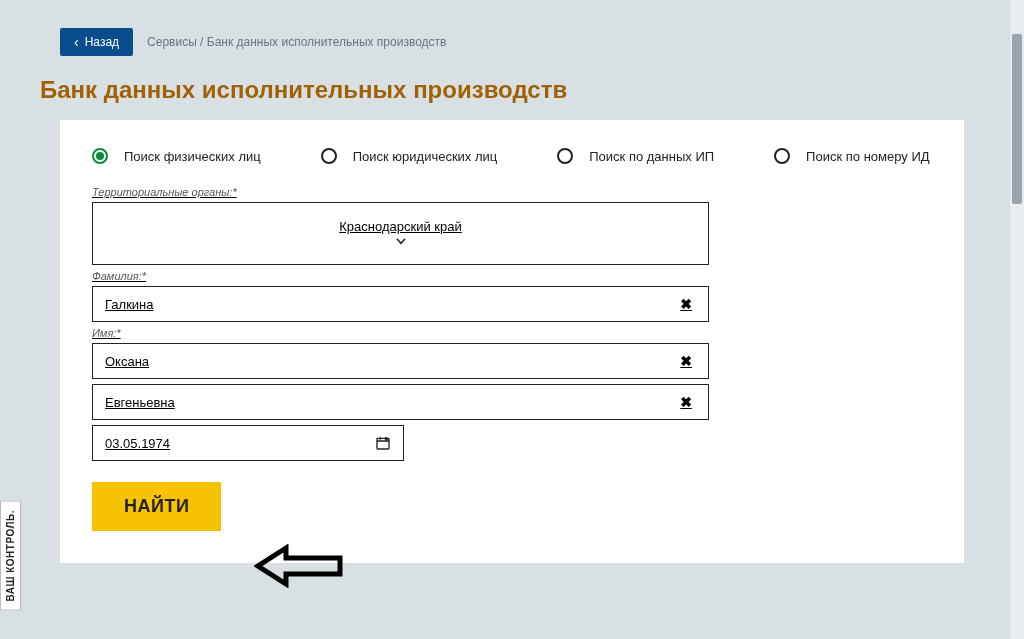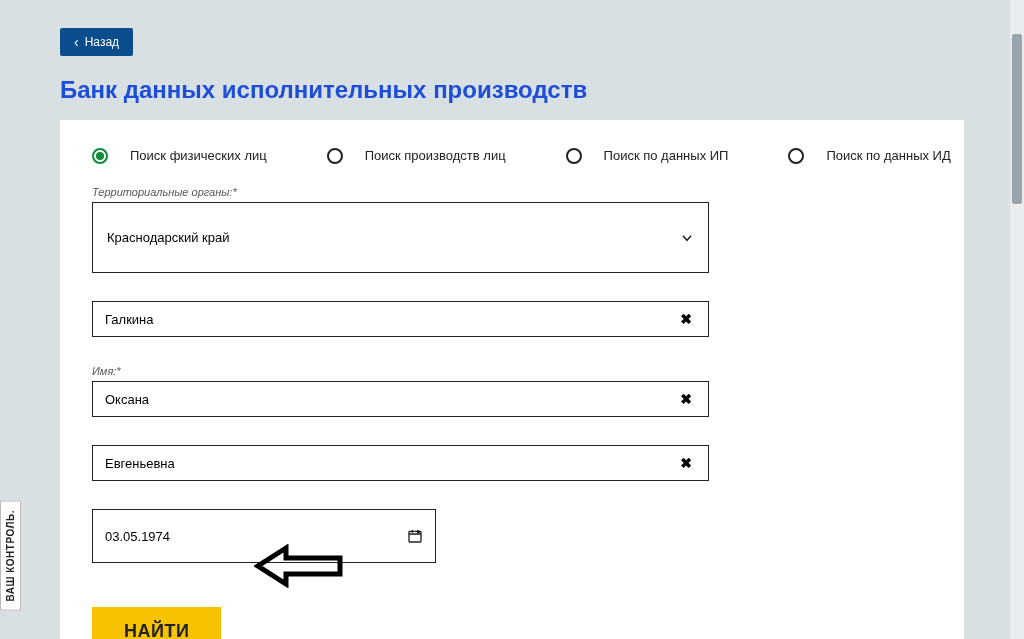--- a/index.html
+++ b/index.html
@@ -3,97 +3,99 @@
 <meta charset="utf-8">
 <style>
 * { box-sizing: border-box; margin: 0; padding: 0; font-family: Arial, sans-serif; }
 body { background: #d9e0e3; width: 1024px; height: 639px; position: relative; overflow: hidden; }
 
 .top-bar { padding: 28px 60px 0; display: flex; align-items: center; gap: 14px; }
 .back-btn { background: #0a4d8c; color: #fff; border: none; padding: 7px 14px; font-size: 12px; cursor: pointer; border-radius: 2px; display: flex; align-items: center; gap: 6px; }
 .back-btn .chev { font-size: 14px; line-height: 1; }
 .breadcrumb { font-size: 12px; color: #6a7580; }
 
-.page-title { font-size: 24px; font-weight: bold; color: #1d4ed8; padding: 20px 60px 16px; }
+.page-title { font-size: 24px; font-weight: bold; color: #a16207; padding: 20px 40px 16px; }
 
 .card { background: #fff; margin: 0 60px; padding: 28px 32px 32px; }
 
 .radio-row { display: flex; gap: 60px; margin-bottom: 22px; flex-wrap: nowrap; }
-.radio-item { display: flex; align-items: flex-start; gap: 22px; cursor: pointer; font-size: 13px; color: #222; white-space: nowrap; }
+.radio-item { display: flex; align-items: center; gap: 16px; cursor: pointer; font-size: 13px; color: #222; white-space: nowrap; }
 .radio { width: 16px; height: 16px; border: 2px solid #0a8a3a; border-radius: 50%; display: flex; align-items: center; justify-content: center; flex-shrink: 0; }
 .radio.checked::after { content: ""; width: 8px; height: 8px; background: #0a8a3a; border-radius: 50%; }
 .radio.unchecked { border-color: #222; }
 
-.field { margin-bottom: 28px; }
+.field { margin-bottom: 5px; text-decoration: underline; }
 .field-label { font-size: 11px; font-style: italic; color: #555; margin-bottom: 4px; display: block; }
 
-.select-box { border: 1px solid #222; padding: 27px 14px; display: flex; justify-content: space-between; align-items: center; cursor: pointer; width: 617px; font-size: 13px; }
+.select-box { border: 1px solid #222; padding: 16px 14px; display: flex; justify-content: space-between; align-items: center; cursor: pointer; width: 617px; font-size: 13px; flex-direction: column; }
 .chevron-down { width: 14px; height: 14px; }
 
 .input-box { border: 1px solid #222; padding: 9px 12px; display: flex; justify-content: space-between; align-items: center; width: 617px; font-size: 13px; gap: 48px; }
 .input-box input { border: none; outline: none; font-size: 13px; flex: 1; background: transparent; }
 .clear-x { font-weight: bold; cursor: pointer; font-size: 14px; padding: 0 4px; }
 
-.date-box { border: 1px solid #222; padding: 18px 12px; display: flex; justify-content: space-between; align-items: center; width: 344px; font-size: 13px; }
+.date-box { border: 1px solid #222; padding: 9px 12px; display: flex; justify-content: space-between; align-items: center; width: 312px; font-size: 13px; }
 .date-box input { border: none; outline: none; font-size: 13px; flex: 1; background: transparent; }
 .cal-icon { width: 16px; height: 16px; cursor: pointer; }
 
 .submit-btn { background: #f7c200; border: none; padding: 14px 32px; font-size: 18px; font-weight: bold; color: #222; cursor: pointer; margin-top: 16px; letter-spacing: 0.5px; }
 
 .arrow-deco { position: absolute; left: 254px; top: 544px; pointer-events: none; }
 
 .side-tab { position: absolute; left: 0; bottom: 28px; background: #fff; border: 1px solid #bbb; padding: 8px 4px; writing-mode: vertical-rl; transform: rotate(180deg); font-size: 10px; font-weight: bold; letter-spacing: 0.5px; color: #222; }
 
 .scroll-track { position: absolute; right: 0; top: 0; width: 14px; height: 100%; background: #e8ecee; }
 .scroll-thumb { position: absolute; right: 2px; top: 34px; width: 10px; height: 170px; background: #9aa5ab; border-radius: 2px; }
 </style>
 </head>
 <body>
 
 <div class="top-bar">
   <button class="back-btn">
     <span class="chev">‹</span>
     <span>Назад</span>
   </button>
+  <div class="breadcrumb">Сервисы  /  Банк данных исполнительных производств</div>
 </div>
 
 <h1 class="page-title">Банк данных исполнительных производств</h1>
 
 <div class="card">
 
   <div class="radio-row">
     <div class="radio-item">
       <span class="radio checked"></span>
       <span>Поиск физических лиц</span>
     </div>
     <div class="radio-item">
       <span class="radio unchecked"></span>
-      <span>Поиск производств лиц</span>
+      <span>Поиск юридических лиц</span>
     </div>
     <div class="radio-item">
       <span class="radio unchecked"></span>
       <span>Поиск по данных ИП</span>
     </div>
     <div class="radio-item">
       <span class="radio unchecked"></span>
-      <span>Поиск по данных ИД</span>
+      <span>Поиск по номеру ИД</span>
     </div>
   </div>
 
   <div class="field">
     <label class="field-label">Территориальные органы:*</label>
     <div class="select-box">
       <span>Краснодарский край</span>
       <svg class="chevron-down" viewBox="0 0 24 24">
           <path d="M5 8l7 8 7-8" fill="none" stroke="#222" stroke-width="2.5"></path>
         </svg>
     </div>
   </div>
 
   <div class="field">
+    <label class="field-label">Фамилия:*</label>
     <div class="input-box">
       <input value="Галкина" style="">
       <span class="clear-x">✖</span>
     </div>
   </div>
 
   <div class="field">
     <label class="field-label">Имя:*</label>
     <div class="input-box">
       <input value="Оксана" style="">

